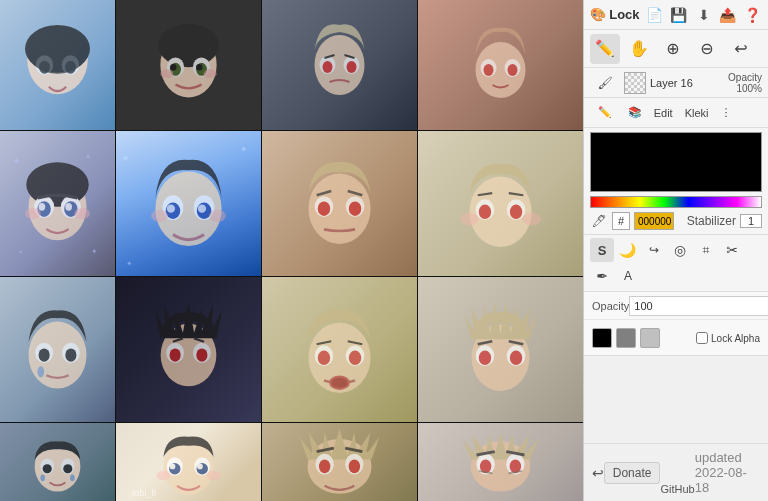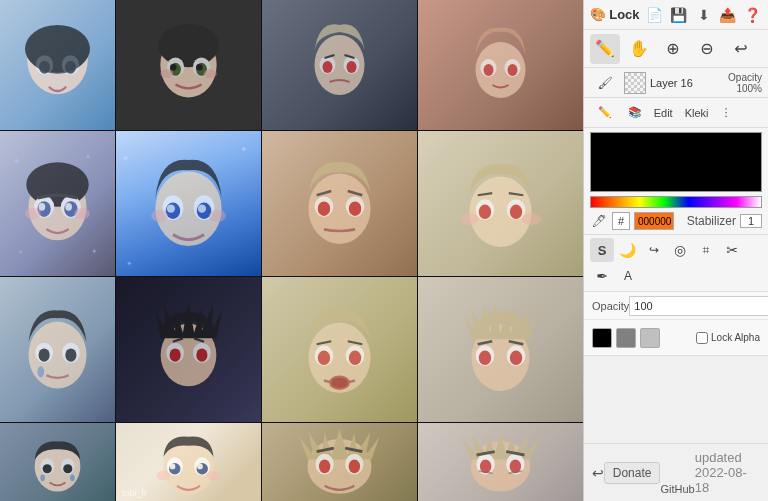--- a/index.html
+++ b/index.html
@@ -308,21 +308,21 @@
     .swatch {
       width: 20px;
       height: 20px;
       border: 1px solid #aaa;
       cursor: pointer;
       border-radius: 2px;
     }
 
     .lock-alpha {
       display: flex;
-      align-items: center;
+      align-items: flex-end;
       gap: 3px;
       margin-left: auto;
       font-size: 10px;
       color: #444;
     }
 
     .lock-checkbox {
       width: 12px;
       height: 12px;
     }
@@ -352,21 +352,21 @@
       padding: 3px 8px;
       border-radius: 3px;
       background: #e8e8e8;
       border: 1px solid #ccc;
     }
 
     
     .cell-watermark {
       position: absolute;
       bottom: 5px;
-      left: 6px;
+      left: 16px;
       font-size: 9px;
       color: rgba(255,255,255,0.7);
       z-index: 2;
     }
   </style>
 </head>
 <body>
 
 <div id="canvas-area">
   <div class="collage-grid">
@@ -663,21 +663,21 @@
     <div class="sub-btn">Kleki</div>
     <div class="sub-btn">⋮</div>
   </div>
 
   <div class="color-area">
     <div class="color-swatch-main" style="background: #000000;"></div>
     <div class="color-rainbow"></div>
     <div class="color-controls">
       <div class="color-icon">🖊</div>
       <div class="color-hash">#</div>
-      <div style="width:40px; background:#f97316; border:1px solid #aaa; height:18px; font-size:10px; display:flex; align-items:center; padding: 0 3px;">000000</div>
+      <div style="width:40px; background:#eab308; border:1px solid #aaa; height:18px; font-size:10px; display:flex; align-items:center; padding: 0 3px;">000000</div>
       <span class="stabilizer-label">Stabilizer</span>
       <div class="stabilizer-value">1</div>
     </div>
   </div>
 
   <div class="tools-row">
     <div class="tool-icon active" style="font-weight:bold;font-size:13px;">S</div>
     <div class="tool-icon">🌙</div>
     <div class="tool-icon" style="font-size:12px;">↪</div>
     <div class="tool-icon">◎</div>

